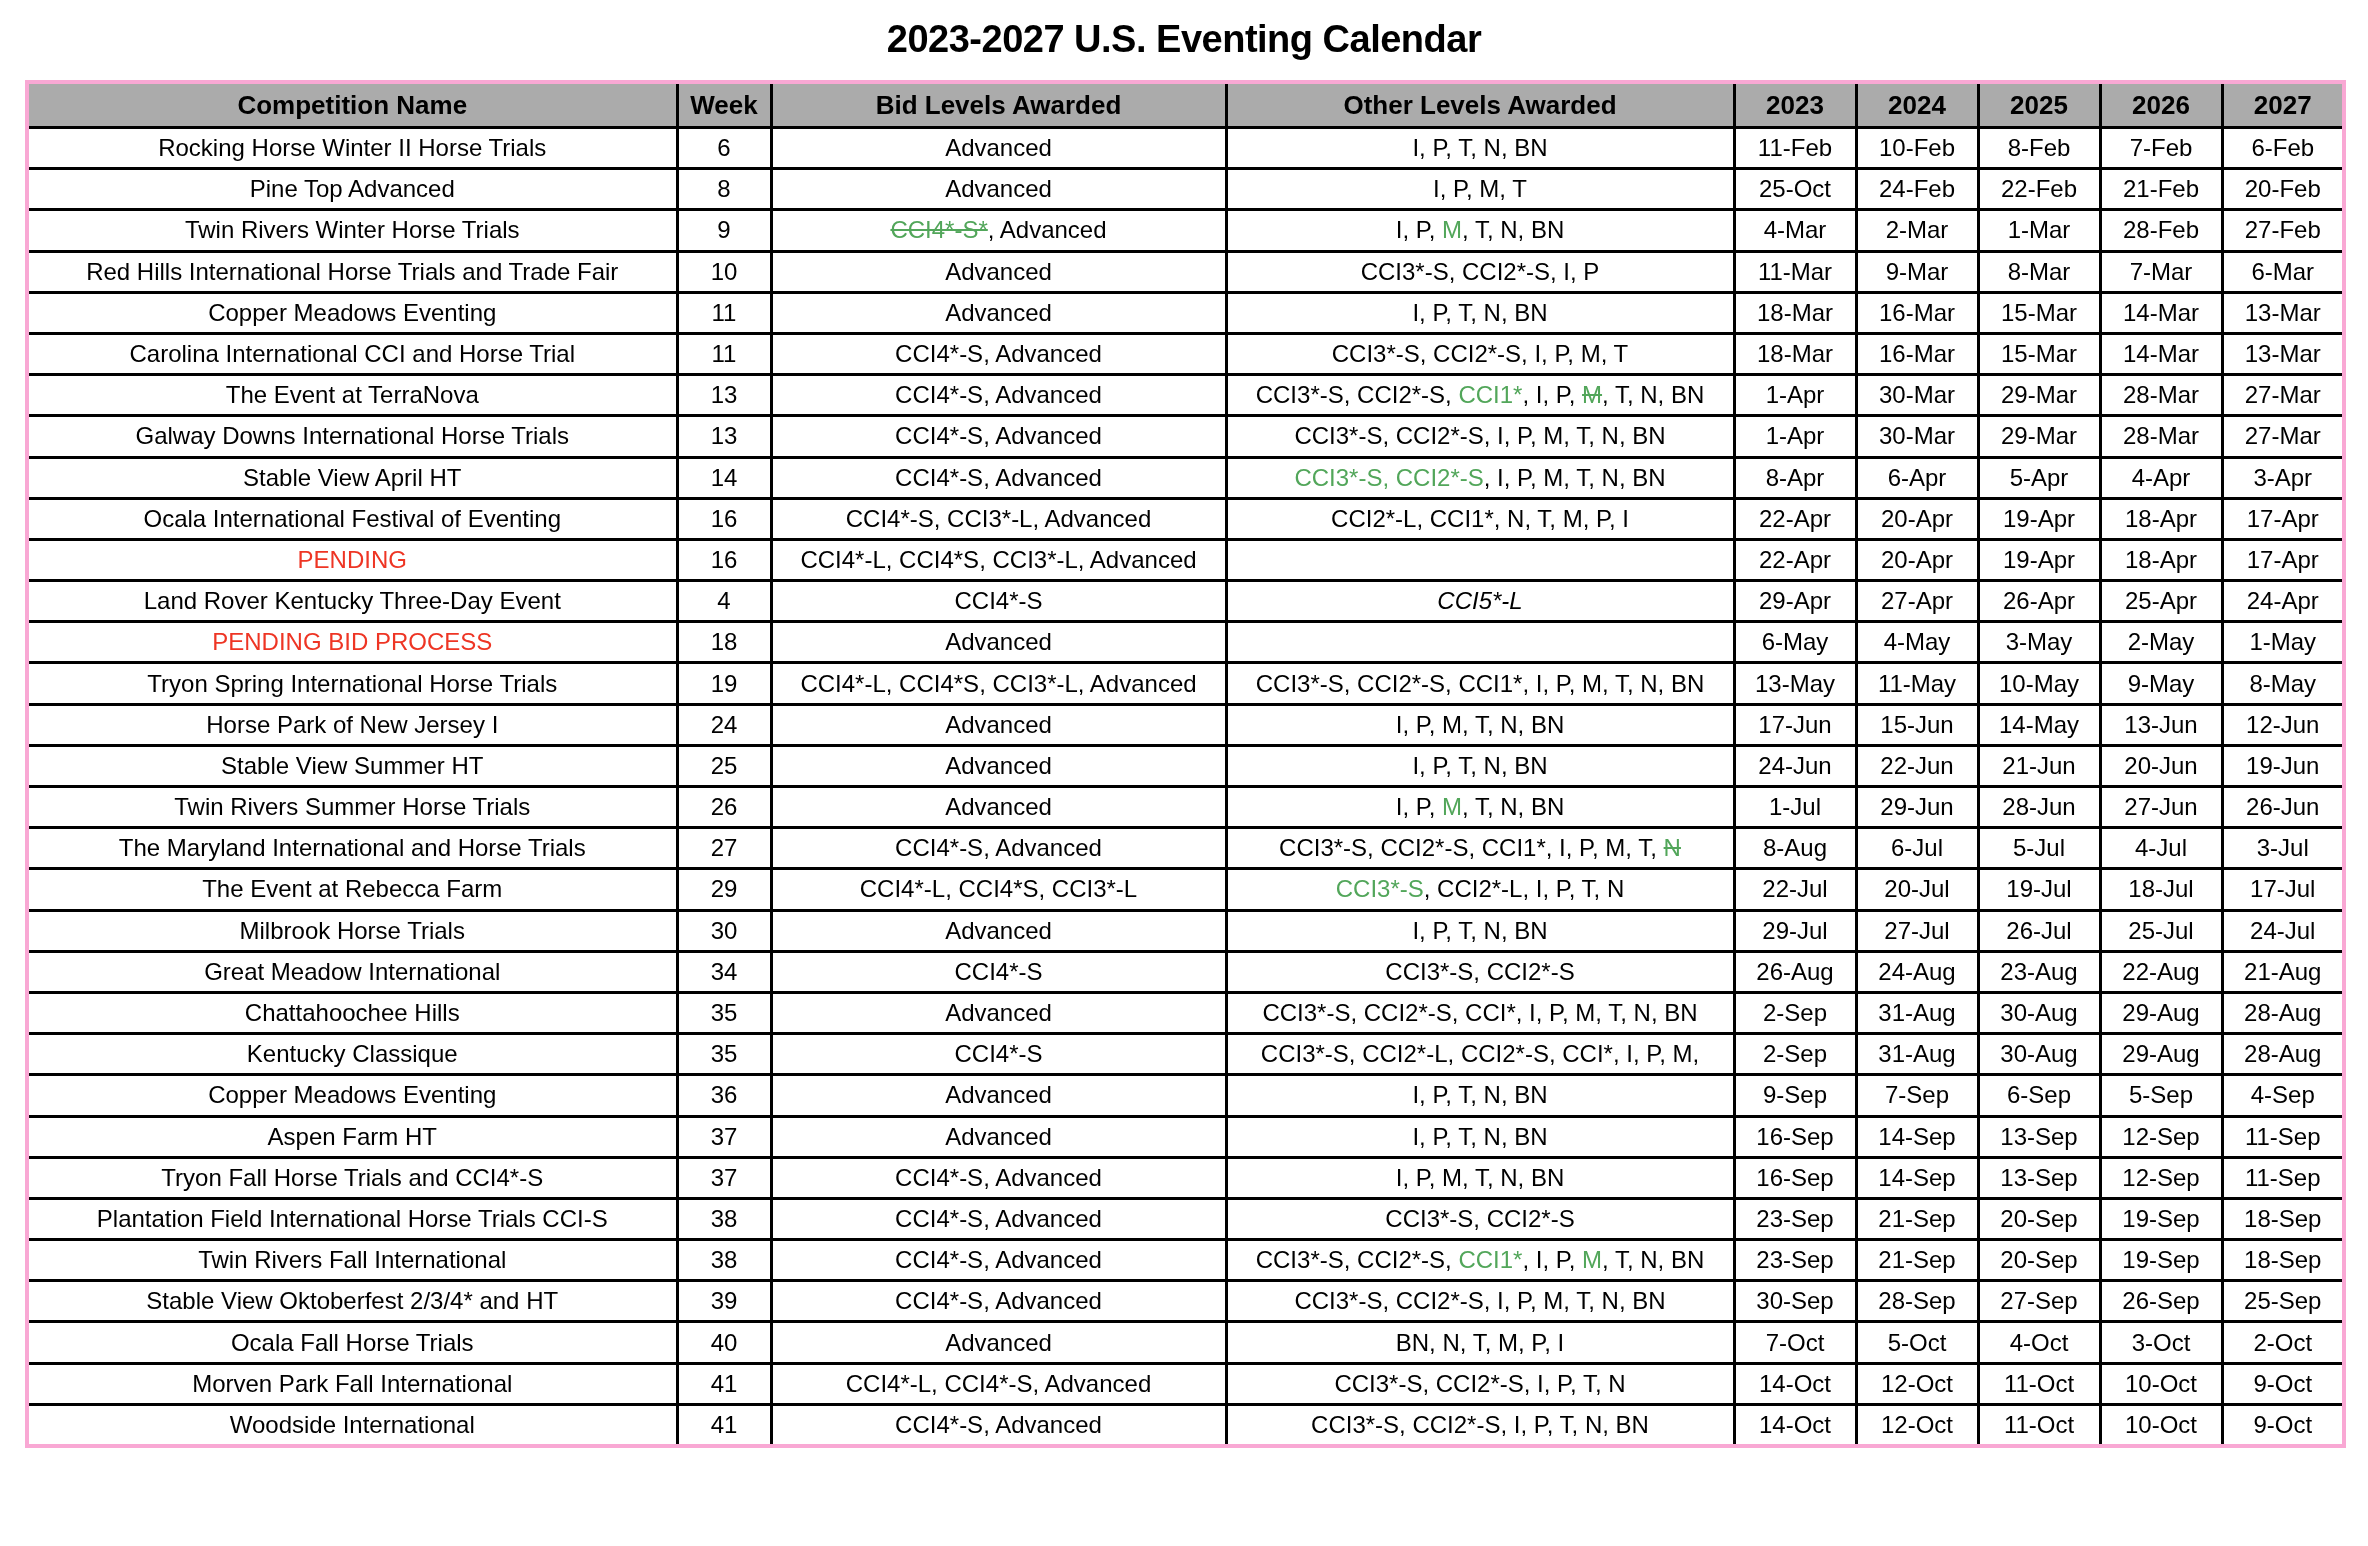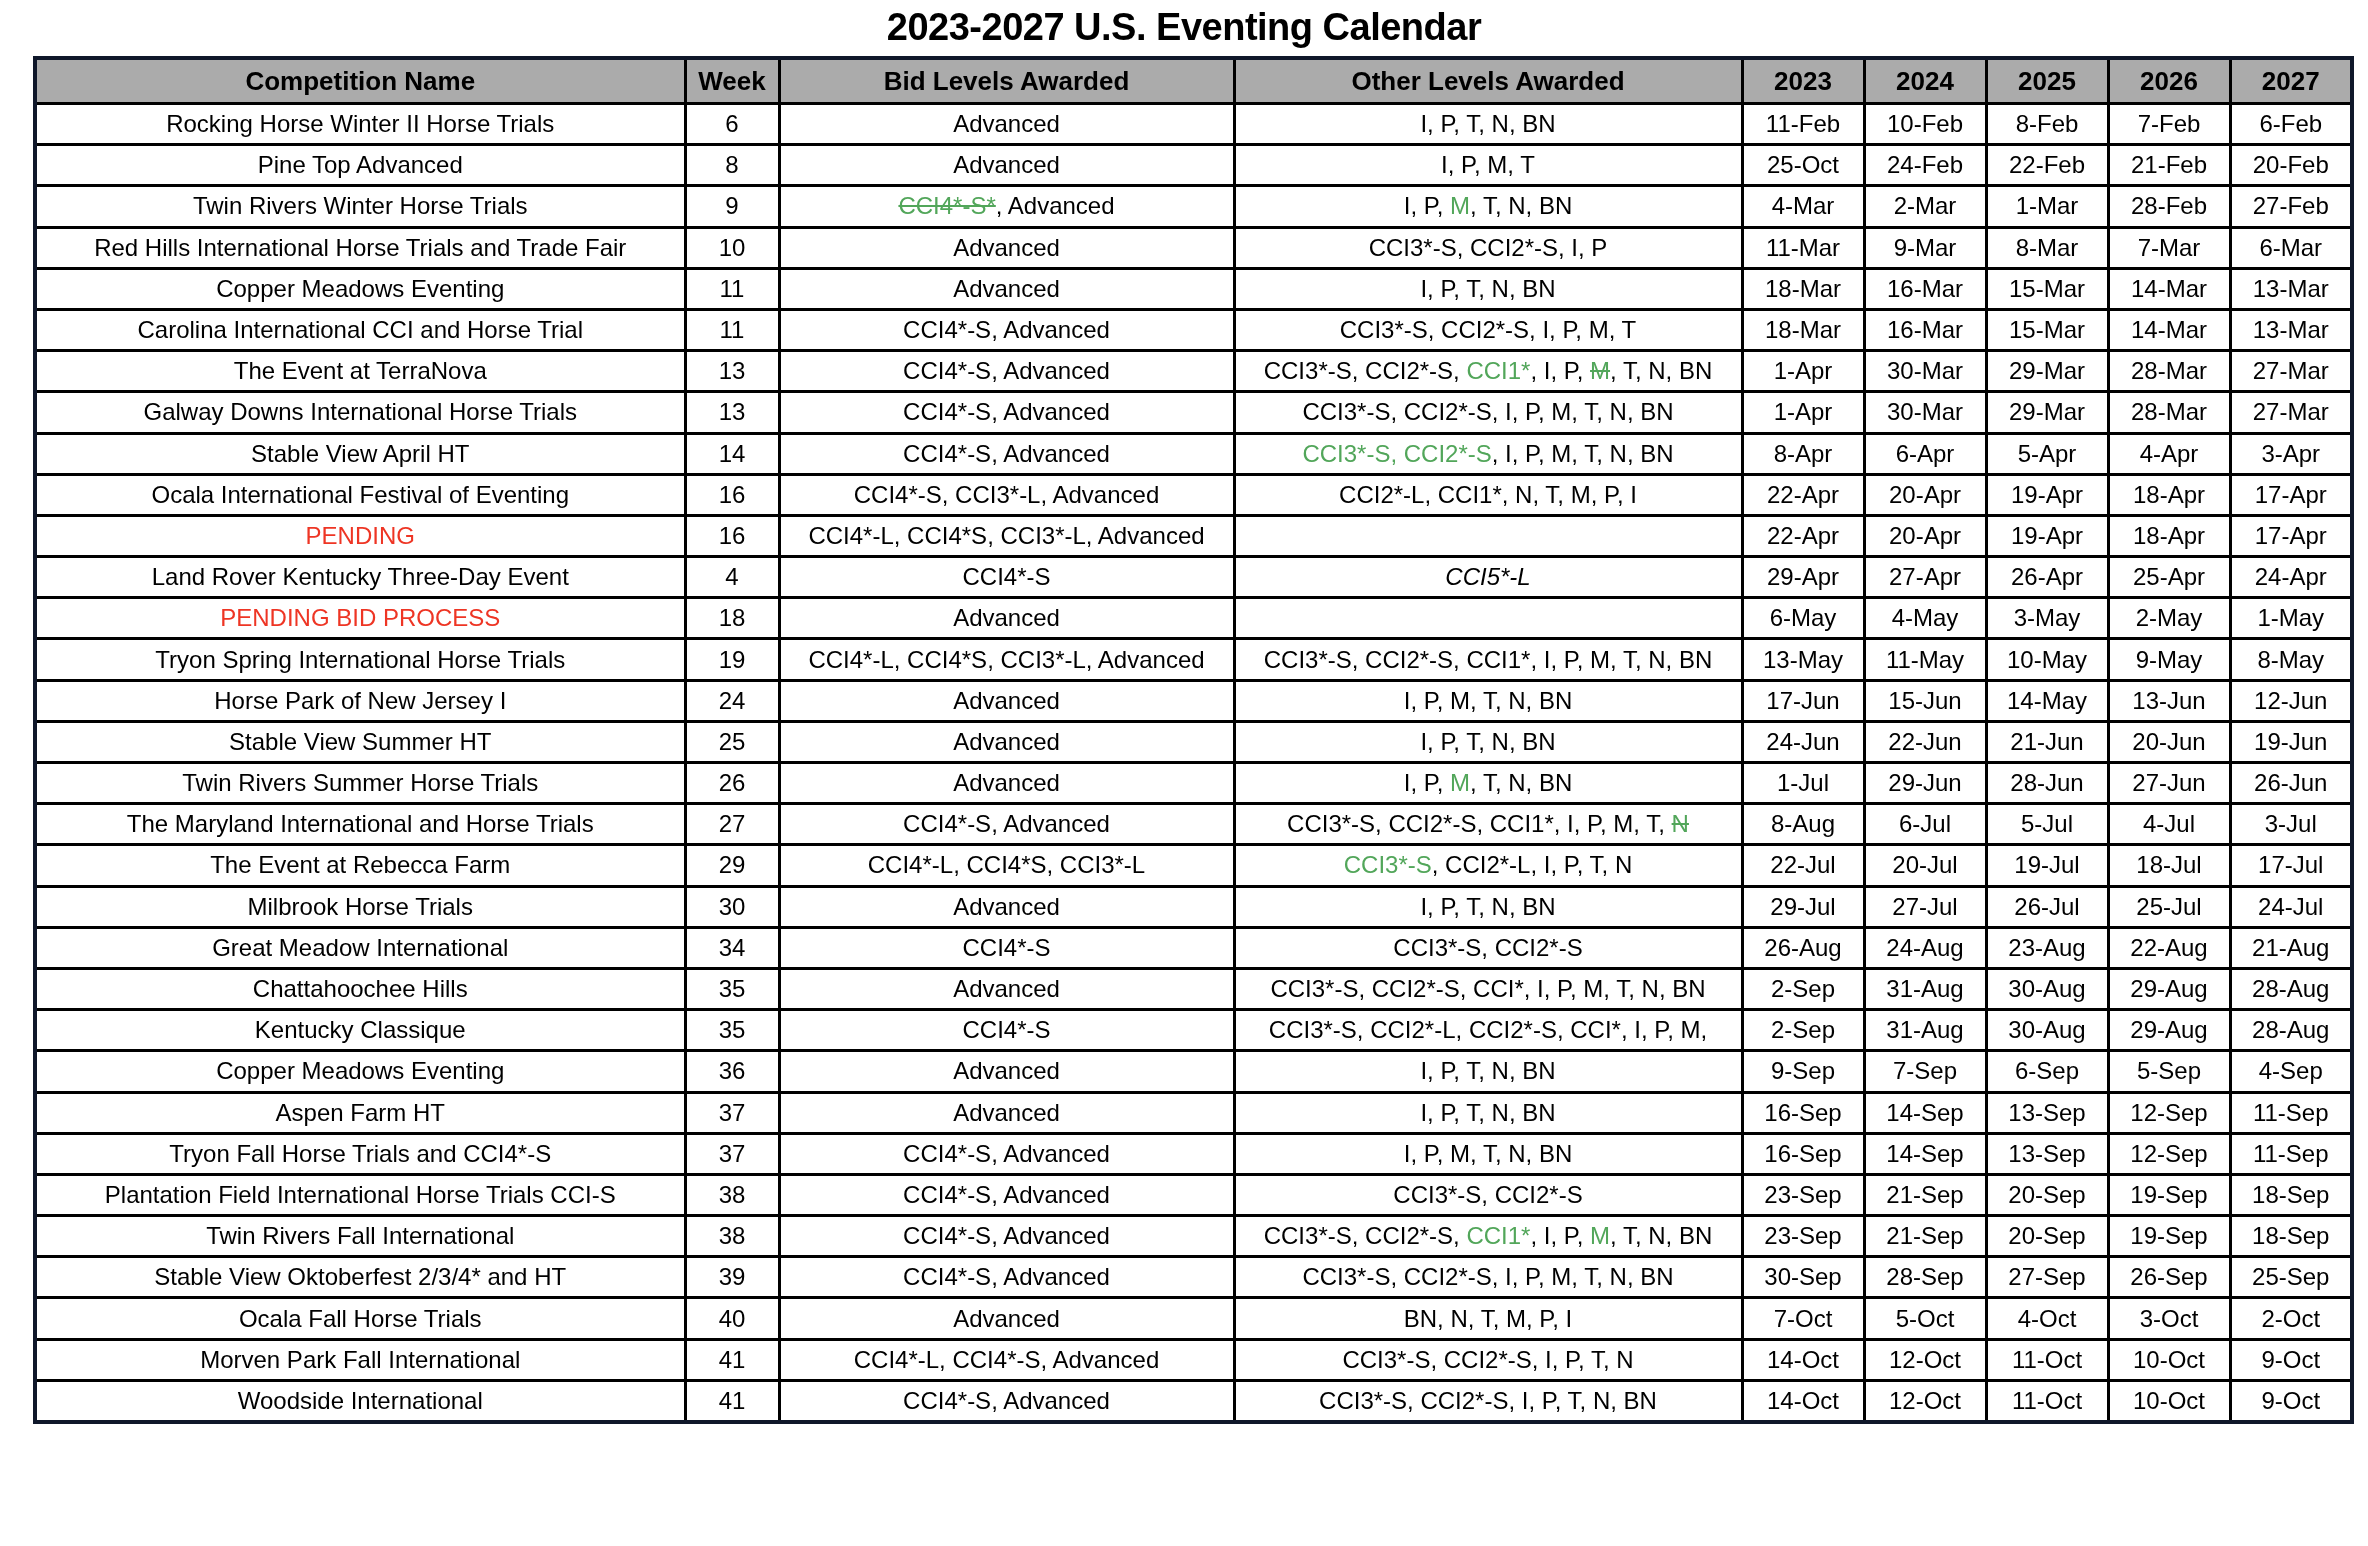--- a/index.html
+++ b/index.html
@@ -8,35 +8,35 @@
     background: #ffffff;
     font-family: "Liberation Sans", "DejaVu Sans", sans-serif;
   }
   .page {
     width: 2368px;
     height: 1546px;
     background: #ffffff;
     overflow: hidden;
   }
   h1.title {
-    margin: 4px;
+    margin: 16px;
     padding: 2px 0 4px 0;
     text-align: center;
     font-size: 38px;
     line-height: 42px;
     font-weight: bold;
     color: #000000;
     letter-spacing: -0.5px;
   }
   table.cal {
     border-collapse: collapse;
     table-layout: fixed;
-    margin-left: 33px;
+    margin-left: 25px;
     width: 2320px;
-    border: 4px solid #0f172a;
+    border: 4px solid #f9a8d4;
   }
   col.c-name  { width: 650px; }
   col.c-week  { width: 94px;  }
   col.c-bid   { width: 455px; }
   col.c-other { width: 508px; }
   col.c-year  { width: 122px; }
   th, td {
     border-left: 3px solid #000000;
     border-right: 3px solid #000000;
     border-top: 3px solid #000000;

